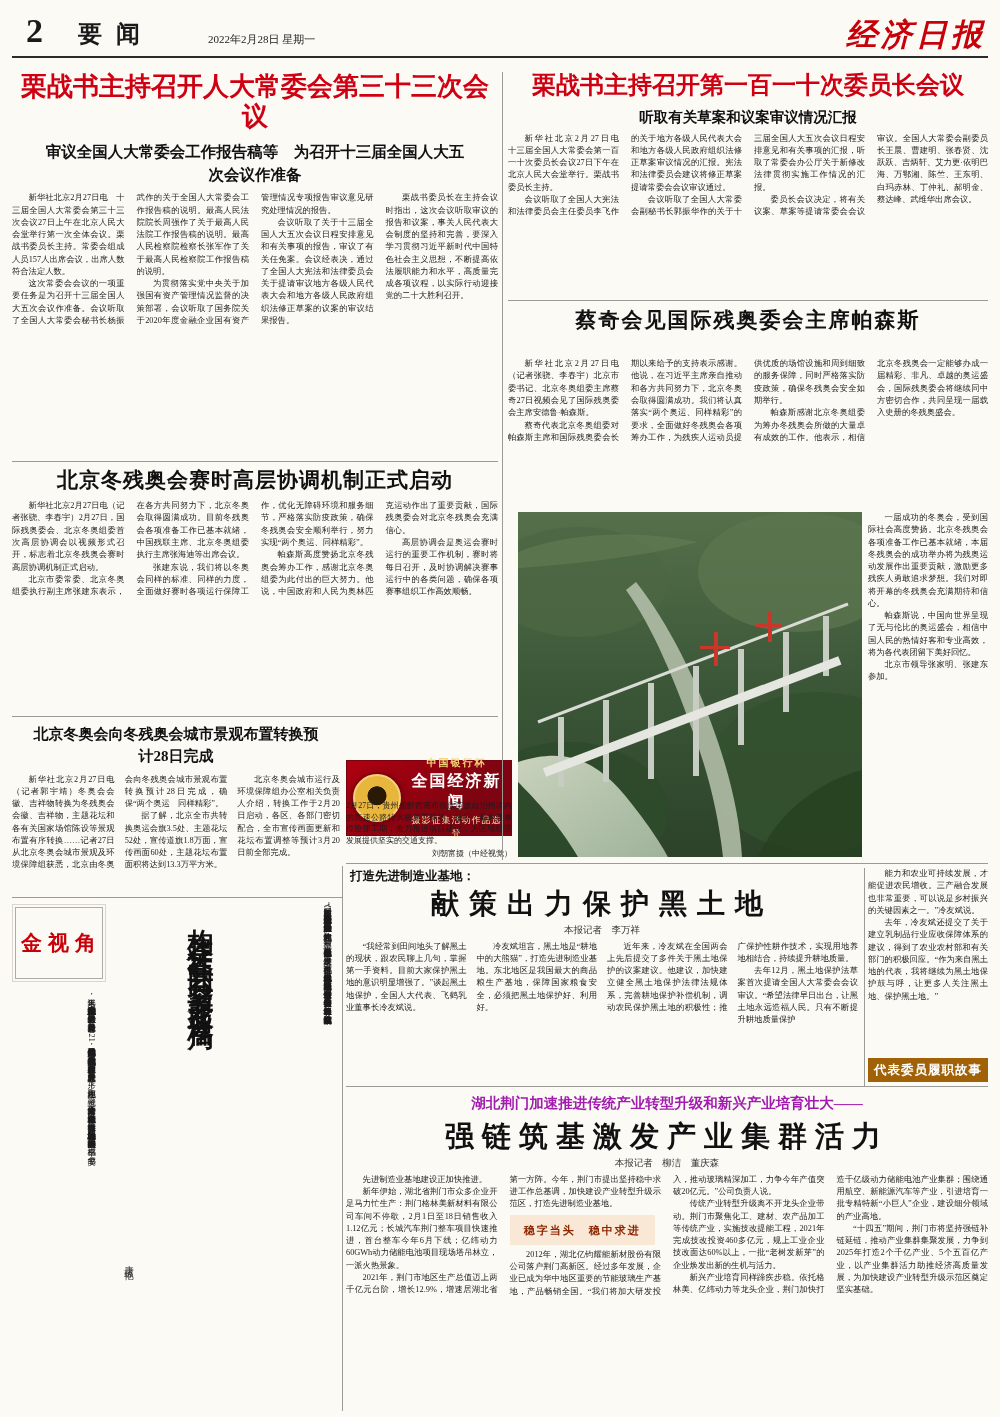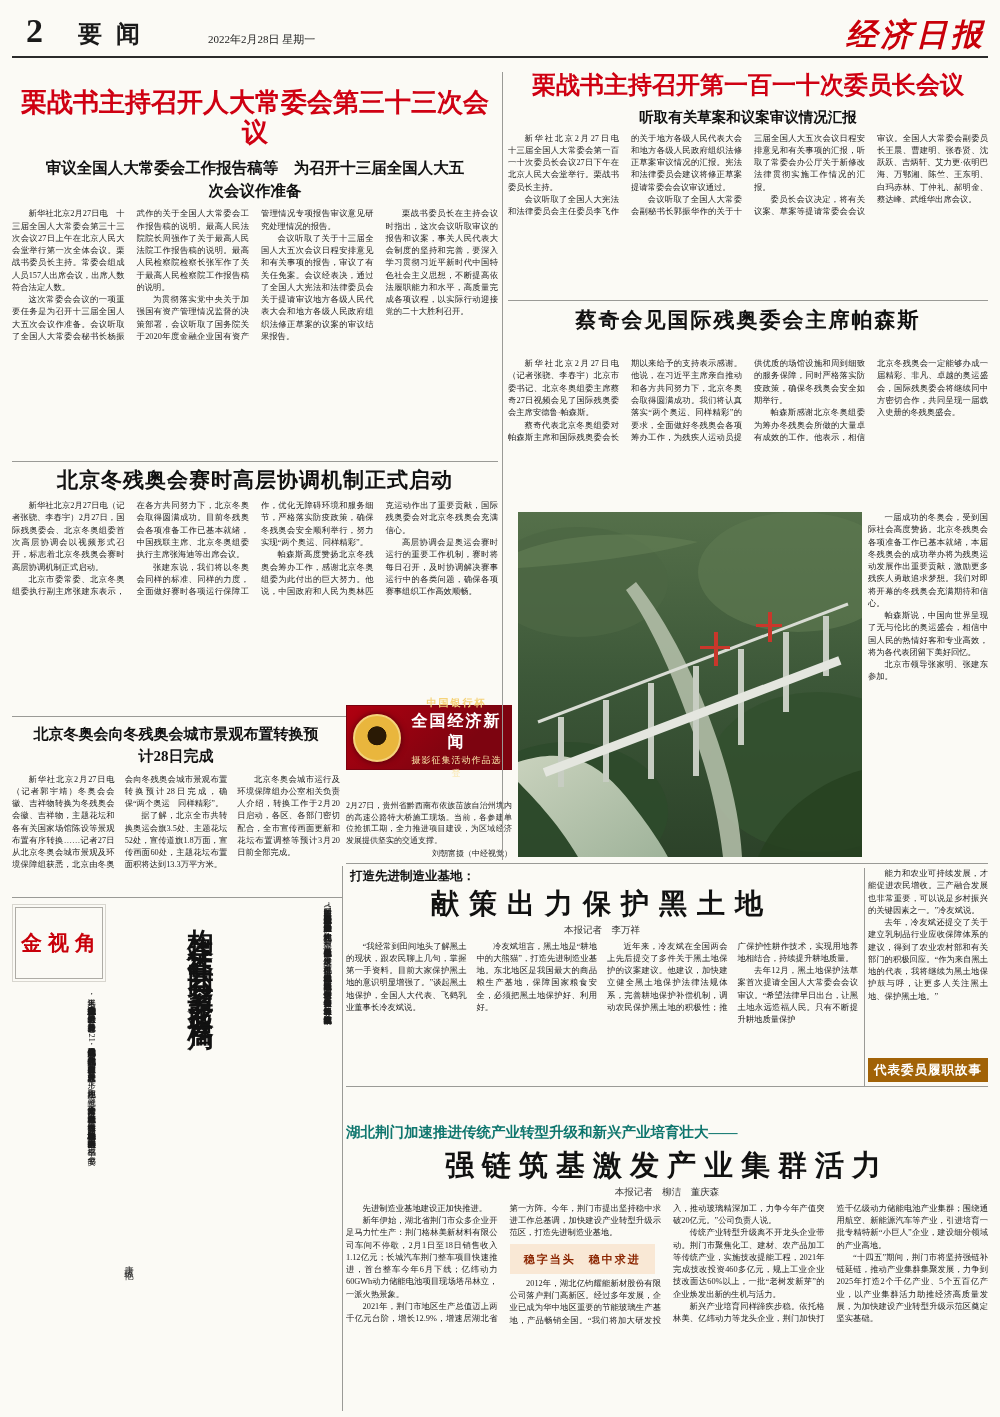--- a/index.html
+++ b/index.html
@@ -54,36 +54,36 @@
   .v-head{font-size:26px;font-weight:bold;letter-spacing:7px;color:#111;line-height:1.2;}
   .v-author{font-size:9.5px;color:#333;letter-spacing:3px;}
   .vbt{font-size:8.3px;line-height:1.6;text-align:justify;color:#1c1c1c;}
 
   
   .badge{background:#a16207;color:#fff;font-weight:bold;font-size:12.5px;letter-spacing:1px;
     display:flex;align-items:center;justify-content:center;font-family:"Liberation Sans",sans-serif;}
 
   .crosshead{font-weight:bold;color:#8b2500;background:#f9e8d5;text-align:center;font-size:11px;
     padding:7px 2px;margin:4px 6px 4px 0;text-indent:0 !important;letter-spacing:2px;break-inside:avoid;}
-  .kicker{font-weight:bold;text-align:left;color:#0f766e;margin-top:29px;}
+  .kicker{font-weight:bold;text-align:center;color:#a21caf;}
   .kicker-left{font-weight:bold;color:#111;font-size:12.5px;margin:0 0 2px 4px;}
 </style>
 </head>
 <body>
 
 <div class="page">
 
   <div class="hdr">
     <div class="pagenum">2</div>
     <div class="sectionname">要闻</div>
     <div class="hdate">2022年2月28日 星期一</div>
     <div class="papername">经济日报</div>
   </div>
 
-  <div class="abs" style="left:12px;top:72px;width:486px;margin-top:16px;">
+  <div class="abs" style="left:12px;top:72px;width:486px;">
     <div class="h-red" style="font-size:26px;">栗战书主持召开人大常委会第三十三次会议</div>
     <div class="sub" style="font-size:15.5px;margin:8px 30px 6px;line-height:1.5;">审议全国人大常委会工作报告稿等　为召开十三届全国人大五次会议作准备</div>
     <div class="bt cols" style="column-count:4;height:258px;">
         <p>新华社北京2月27日电　十三届全国人大常委会第三十三次会议27日上午在北京人民大会堂举行第一次全体会议。栗战书委员长主持。常委会组成人员157人出席会议，出席人数符合法定人数。</p>
         <p>这次常委会会议的一项重要任务是为召开十三届全国人大五次会议作准备。会议听取了全国人大常委会秘书长杨振武作的关于全国人大常委会工作报告稿的说明。最高人民法院院长周强作了关于最高人民法院工作报告稿的说明。最高人民检察院检察长张军作了关于最高人民检察院工作报告稿的说明。</p>
         <p>为贯彻落实党中央关于加强国有资产管理情况监督的决策部署，会议听取了国务院关于2020年度金融企业国有资产管理情况专项报告审议意见研究处理情况的报告。</p>
         <p>会议听取了关于十三届全国人大五次会议日程安排意见和有关事项的报告，审议了有关任免案。会议经表决，通过了全国人大宪法和法律委员会关于提请审议地方各级人民代表大会和地方各级人民政府组织法修正草案的议案的审议结果报告。</p>
         <p>栗战书委员长在主持会议时指出，这次会议听取审议的报告和议案，事关人民代表大会制度的坚持和完善，要深入学习贯彻习近平新时代中国特色社会主义思想，不断提高依法履职能力和水平，高质量完成各项议程，以实际行动迎接党的二十大胜利召开。</p>
       </div>
   </div>
@@ -135,21 +135,21 @@
     <div class="h-blk" style="font-size:15px;line-height:1.45;margin:0 18px;">北京冬奥会向冬残奥会城市景观布置转换预计28日完成</div>
     <div class="bt cols" style="column-count:3;column-gap:10px;height:118px;margin-top:6px;">
         <p>新华社北京2月27日电（记者郭宇靖）冬奥会会徽、吉祥物转换为冬残奥会会徽、吉祥物，主题花坛和各有关国家场馆陈设等景观布置有序转换……记者27日从北京冬奥会城市景观及环境保障组获悉，北京由冬奥会向冬残奥会城市景观布置转换预计28日完成，确保“两个奥运　同样精彩”。</p>
         <p>据了解，北京全市共转换奥运会旗3.5处、主题花坛52处，宣传道旗1.8万面，宣传画面60处，主题花坛布置面积将达到13.3万平方米。</p>
         <p>北京冬奥会城市运行及环境保障组办公室相关负责人介绍，转换工作于2月20日启动，各区、各部门密切配合，全市宣传画面更新和花坛布置调整等预计3月20日前全部完成。</p>
       </div>
   </div>
 
   <div class="hline" style="left:12px;top:897px;width:330px;"></div>
 
-  <div class="abs contest" style="left:346px;top:705px;width:166px;height:65px;">
+  <div class="abs contest" style="left:346px;top:760px;width:166px;height:76px;">
     <div class="medal"></div>
     <div class="contest-text">
       <div class="c1">中国银行杯</div>
       <div class="c2">全国经济新闻</div>
       <div class="c3">摄影征集活动作品选登</div>
     </div>
   </div>
 
   <div class="abs" style="left:346px;top:800px;width:166px;">
     <div class="caption">2月27日，贵州省黔西南布依族苗族自治州境内的高速公路特大桥施工现场。当前，各参建单位抢抓工期，全力推进项目建设，为区域经济发展提供坚实的交通支撑。</div>

